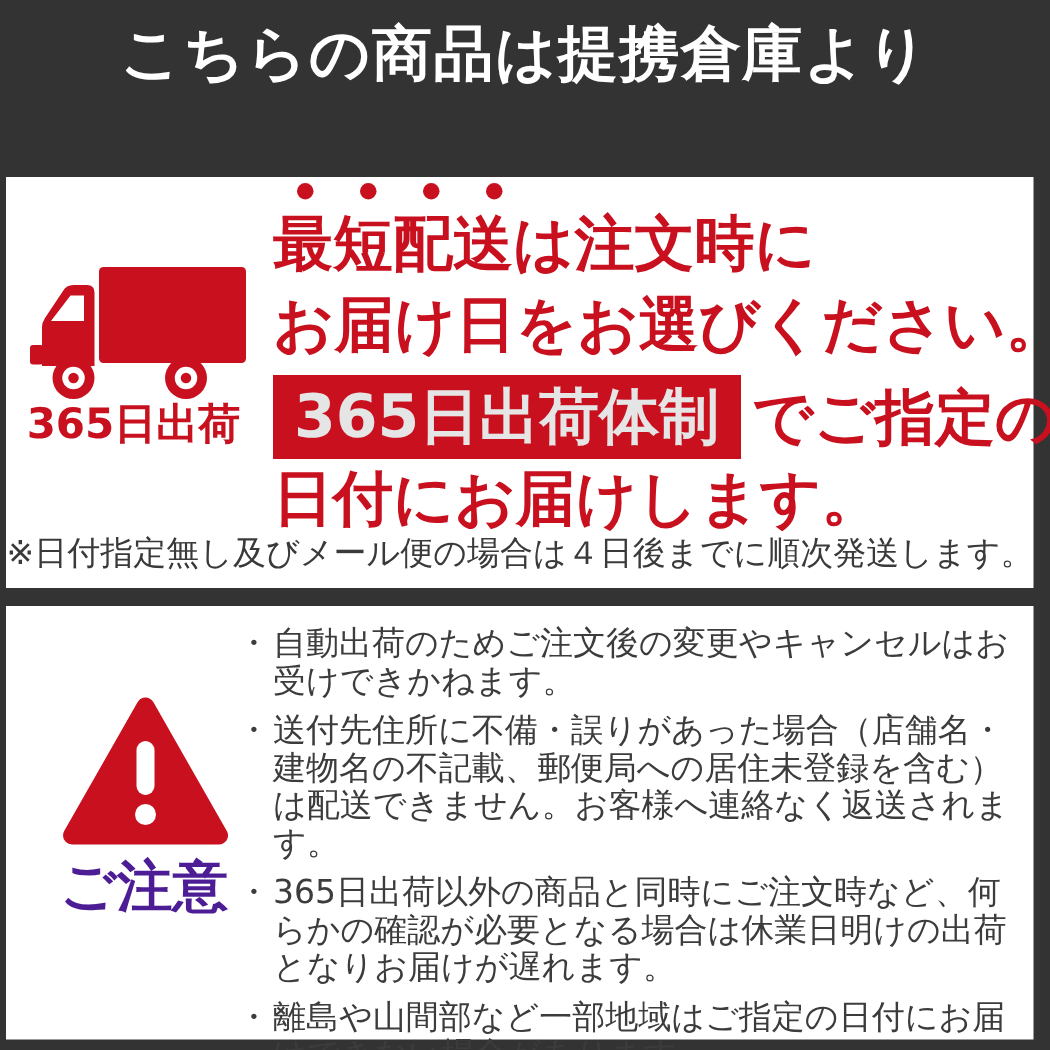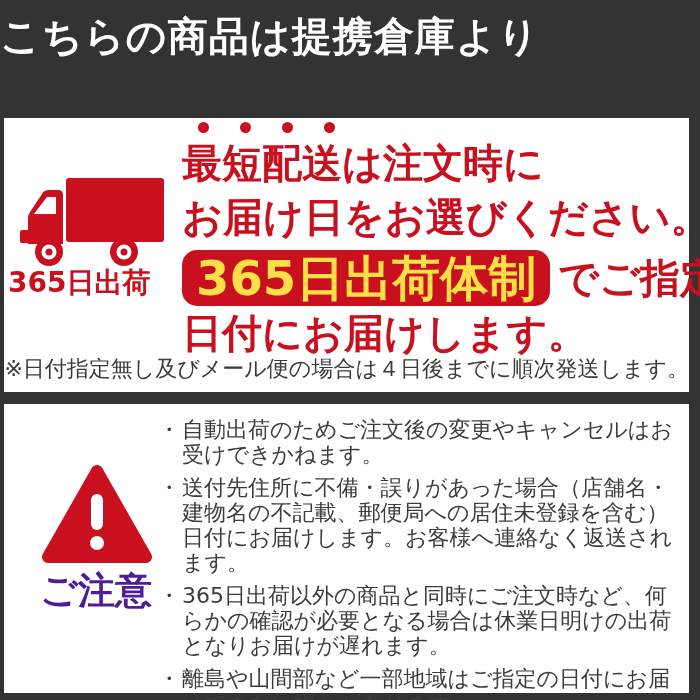--- a/index.html
+++ b/index.html
@@ -6,51 +6,50 @@
   body{
     font-family:"DejaVu Sans","Liberation Sans",sans-serif;
     background:#333333;
   }
   .container{
     position:relative;width:700px;height:700px;background:#333333;overflow:hidden;
   }
   
   .top-banner{
     position:absolute;top:0;left:0;width:700px;height:144px;
-    background:#333333;color:#ffffff;text-align:left;
+    background:#333333;color:#ffffff;text-align:center;
   }
   .top-banner .line{
     font-size:40px;font-weight:bold;line-height:47px;letter-spacing:1px;white-space:nowrap;
   }
   .top-banner .line.first{margin-top:13px;}
   
   .panel{
     position:absolute;left:4px;right:11px;background:#ffffff;
   }
   .panel.mid{top:118px;height:274px;}
   .panel.bottom{top:404px;height:289px;}
   
   .truck-wrap{position:absolute;left:16px;top:58px;width:146px;height:94px;}
   .truck-label{
-    position:absolute;left:4px;top:146px;width:162px;
+    position:absolute;left:4px;top:146px;width:162px;text-align:center;
     color:#c8101e;font-weight:bold;font-size:28px;white-space:nowrap;
   }
   .red-col{position:absolute;left:178px;top:2px;}
   .dots-row{display:flex;height:14px;margin-bottom:2px;}
   .dots-row .slot{width:42px;display:flex;justify-content:center;align-items:center;}
   .dots-row .dot{width:11px;height:11px;border-radius:50%;background:#c8101e;}
   .red-line{
     color:#c8101e;font-size:40px;font-weight:bold;line-height:54px;white-space:nowrap;
   }
   .box-line{margin-top:6px;white-space:nowrap;}
   .highlight-box{
-    display:inline-block;background:#c8101e;color:#fde047;
-    font-size:48px;font-weight:bold;line-height:52px;padding:2px 14px;
+    display:inline-block;background:#c8101e;color:#e5e5e5;
+    font-size:40px;font-weight:bold;line-height:52px;padding:2px 14px;
     vertical-align:middle;
-    border-radius:15px;
   }
   .after-box{
     display:inline-block;color:#c8101e;font-size:40px;font-weight:bold;
     vertical-align:middle;margin-left:8px;
   }
   .note-line{
     position:absolute;left:0;right:0;bottom:8px;text-align:right;
     color:#3a3a3a;font-size:22px;white-space:nowrap;
   }
   
@@ -133,21 +132,21 @@
     </div>
     <div class="warn-label">ご注意</div>
 
     <ul class="bullets">
       <li>
         <span class="marker">・</span>
         <span>自動出荷のためご注文後の変更やキャンセルはお受けできかねます。</span>
       </li>
       <li>
         <span class="marker">・</span>
-        <span>送付先住所に不備・誤りがあった場合（店舗名・建物名の不記載、郵便局への居住未登録を含む）日付にお届けします。お客様へ連絡なく返送されます。</span>
+        <span>送付先住所に不備・誤りがあった場合（店舗名・建物名の不記載、郵便局への居住未登録を含む）は配送できません。お客様へ連絡なく返送されます。</span>
       </li>
       <li>
         <span class="marker">・</span>
         <span>365日出荷以外の商品と同時にご注文時など、何らかの確認が必要となる場合は休業日明けの出荷となりお届けが遅れます。</span>
       </li>
       <li>
         <span class="marker">・</span>
         <span>離島や山間部など一部地域はご指定の日付にお届けできない場合があります。</span>
       </li>
     </ul>

